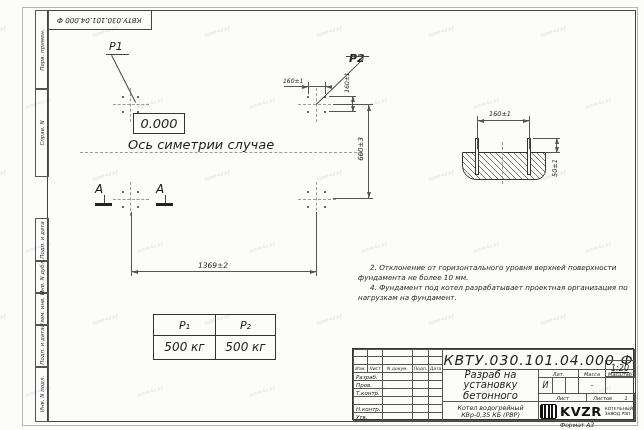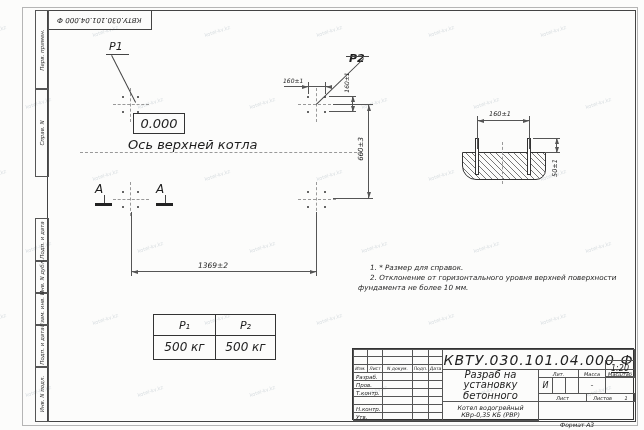--- a/index.html
+++ b/index.html
@@ -119,21 +119,21 @@
   <div class="hl" style="left:106px;top:54px;width:23px;"></div>
   <div class="hl" style="left:112px;top:55px;width:53px;transform:rotate(63deg);transform-origin:0 0;"></div>
 
   <div class="txt" style="left:349px;top:52px;font-size:11px;font-weight:bold;">P2</div>
   <div class="hl" style="left:346px;top:56px;width:23px;"></div>
   <div class="hl" style="left:316px;top:104px;width:66px;transform:rotate(-44deg);transform-origin:0 0;"></div>
 
   <div class="abs" style="left:133px;top:113px;width:50px;height:19px;border:1px solid #333;display:flex;align-items:center;justify-content:center;">
     <span class="it" style="font-size:13px;">0.000</span>
   </div>
-  <div class="txt" style="left:128px;top:137px;font-size:13px;">Ось верхней котла</div>
+  <div class="txt" style="left:128px;top:137px;font-size:13px;">Ось симетрии случае</div>
 
   <div class="txt" style="left:95px;top:182px;font-size:12px;">А</div>
   <div class="vl" style="left:104px;top:195px;height:9px;"></div>
   <div class="abs" style="left:95px;top:203px;width:17px;height:2.5px;background:#222;"></div>
   <div class="txt" style="left:156px;top:182px;font-size:12px;">А</div>
   <div class="vl" style="left:165px;top:195px;height:9px;"></div>
   <div class="abs" style="left:156px;top:203px;width:17px;height:2.5px;background:#222;"></div>
 
   <div class="vl dim" style="left:131px;top:212px;height:64px;"></div>
   <div class="vl dim" style="left:316px;top:212px;height:64px;"></div>
@@ -177,22 +177,22 @@
   <div class="txt" style="left:489px;top:110px;font-size:6.5px;">160±1</div>
 
   <div class="hl dim" style="left:533px;top:138px;width:27px;"></div>
   <div class="hl dim" style="left:546px;top:152px;width:14px;"></div>
   <div class="vl dim" style="left:556px;top:138px;height:15px;"></div>
   <div class="arrU" style="left:554.5px;top:138px;"></div>
   <div class="arrD" style="left:554.5px;top:147px;"></div>
   <div class="txt" style="left:551px;top:177px;font-size:6.5px;transform:rotate(-90deg);transform-origin:top left;">50±1</div>
 
   <div class="abs" style="left:358px;top:263px;width:278px;font-size:7.2px;font-style:italic;line-height:10px;color:#1f1f1f;">
-    <p style="margin:0;text-indent:12px;">1. * Размер для справок.</p>
     <p style="margin:0;text-indent:12px;">2. Отклонение от горизонтального уровня верхней поверхности фундамента не более 10 мм.</p>
+    <p style="margin:0;text-indent:12px;">4. Фундамент под котел разрабатывает проектная организация по нагрузкам на фундамент.</p>
   </div>
 
   <div class="abs" style="left:153px;top:314px;width:123px;height:46px;border:1.2px solid #333;box-sizing:border-box;">
     <div class="abs" style="left:0;top:0;width:61px;height:20px;border-right:1px solid #333;border-bottom:1px solid #333;display:flex;align-items:center;justify-content:center;">
       <span class="it" style="font-size:11px;">P₁</span>
     </div>
     <div class="abs" style="left:61px;top:0;width:61px;height:20px;border-bottom:1px solid #333;display:flex;align-items:center;justify-content:center;">
       <span class="it" style="font-size:11px;">P₂</span>
     </div>
     <div class="abs" style="left:0;top:20px;width:61px;height:24px;border-right:1px solid #333;display:flex;align-items:center;justify-content:center;">
@@ -310,17 +310,25 @@
       </div>
 
     <div class="cell lbl" style="left:185px;top:44px;width:49px;height:9px;font-size:5px;">
         <span>Лист</span>
       </div>
     <div class="cell lbl" style="left:233px;top:44px;width:49px;height:9px;font-size:5px;justify-content:space-around;">
       <span>Листов</span>
       <span>1</span>
     </div>
 
+    <div class="cell" style="left:185px;top:52px;width:97px;height:20px;gap:3px;">
+      <div class="logo-glyph"></div>
+      <span style="font-weight:bold;font-size:13px;letter-spacing:0.5px;color:#111;">KVZR</span>
+      <span style="display:flex;flex-direction:column;font-size:4.3px;line-height:5px;color:#222;">
+        <span>КОТЕЛЬНЫЙ</span>
+        <span>ЗАВОД РЭП</span>
+      </span>
+    </div>
   </div>
 
   <div class="txt" style="left:560px;top:420.5px;font-size:6px;">Формат А3</div>
 
 </div>
 
 </body></html>

